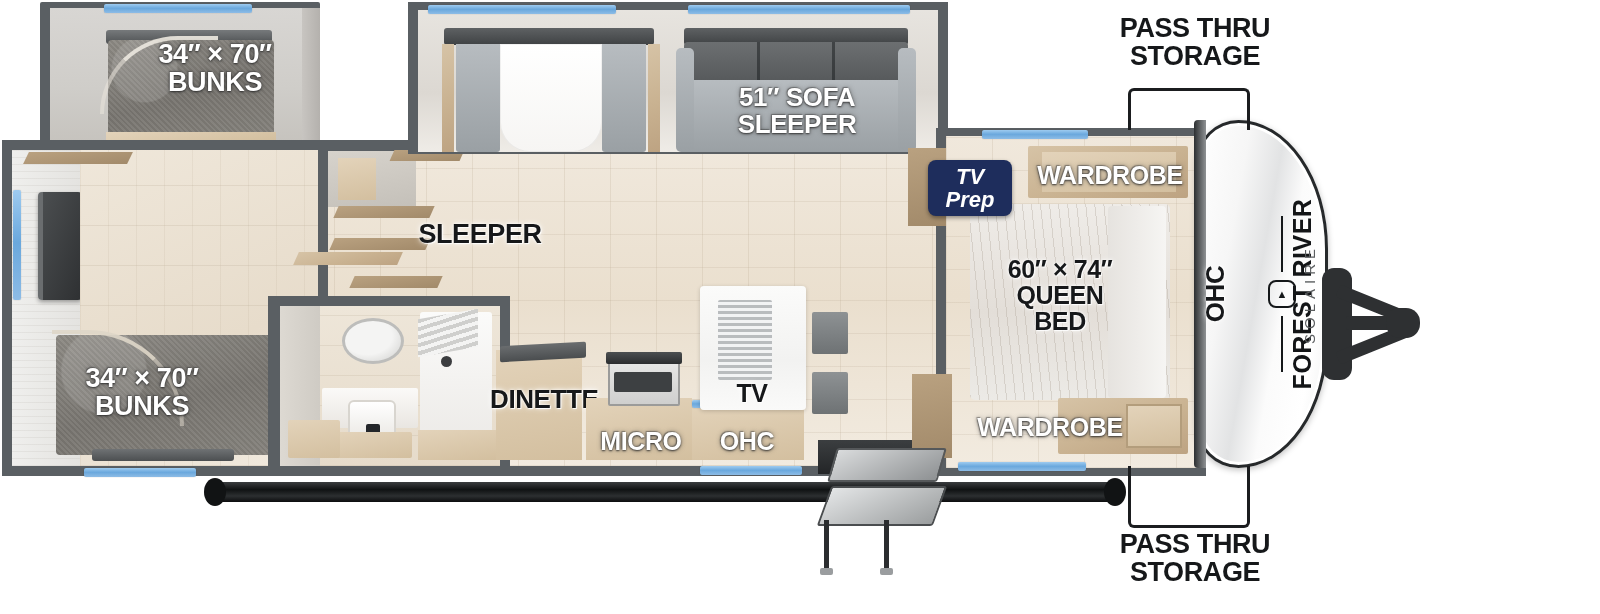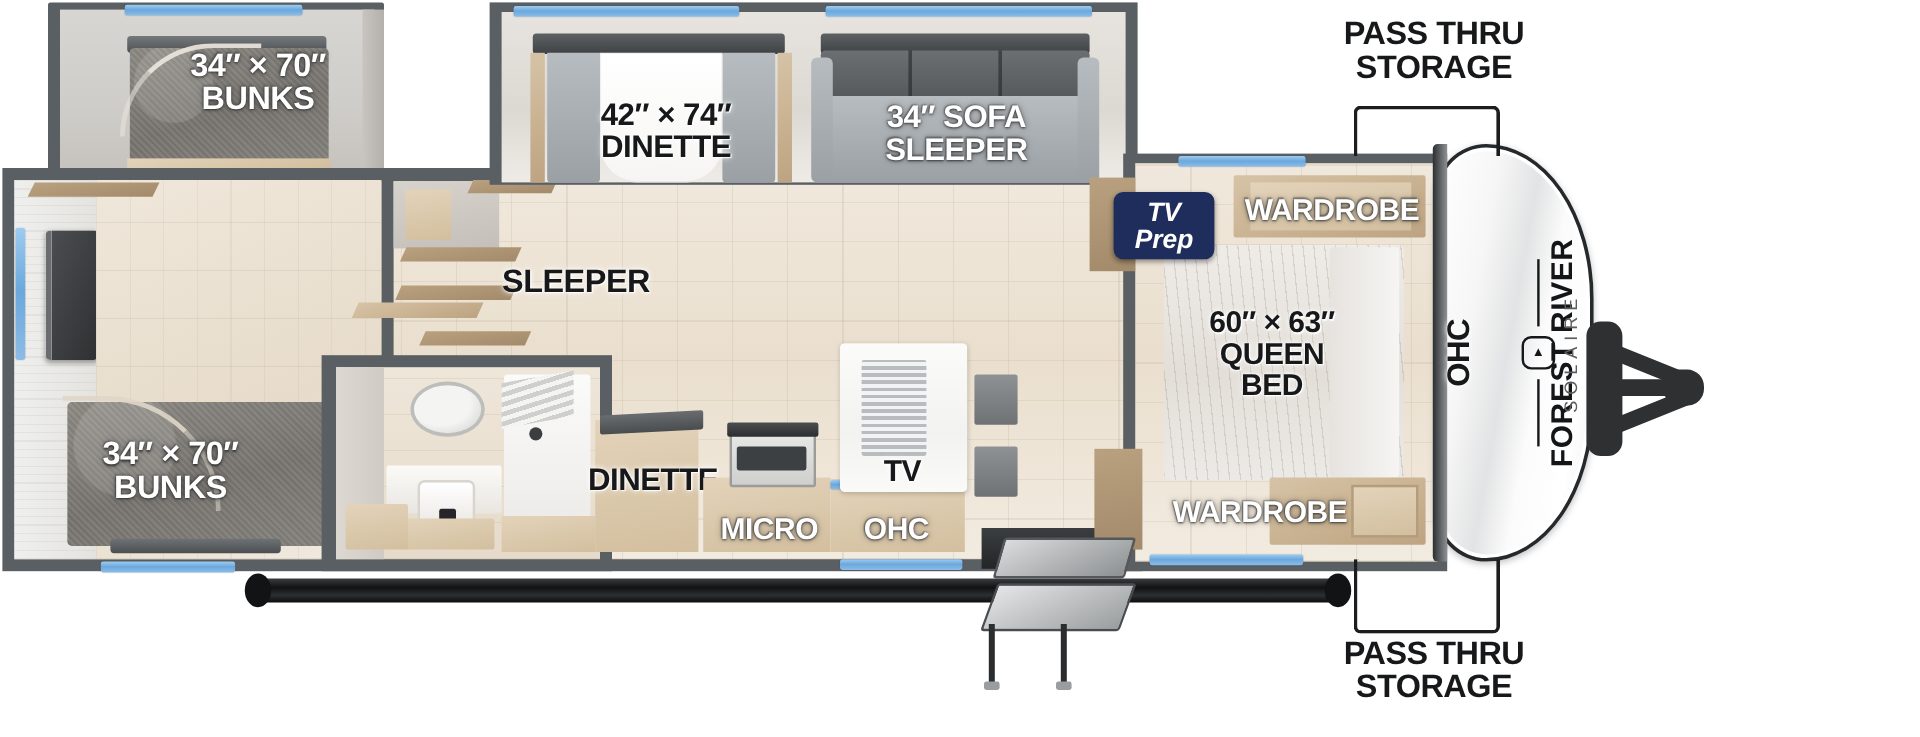--- a/index.html
+++ b/index.html
@@ -146,31 +146,29 @@
   <div class="abs win" style="left:428px;top:5px;width:188px;height:9px;"></div>
   <div class="abs win" style="left:688px;top:5px;width:222px;height:9px;"></div>
 
   <div class="abs" style="left:444px;top:28px;width:210px;height:17px;background:linear-gradient(180deg,#5e6163,#3f4244);border-radius:3px;"></div>
   <div class="abs wood" style="left:442px;top:44px;width:12px;height:108px;"></div>
   <div class="abs wood" style="left:648px;top:44px;width:12px;height:108px;"></div>
   <div class="abs uph-m" style="left:456px;top:44px;width:44px;height:108px;border-radius:0 0 3px 3px;"></div>
   <div class="abs uph-m" style="left:602px;top:44px;width:44px;height:108px;border-radius:0 0 3px 3px;"></div>
   <div class="abs" style="left:500px;top:44px;width:102px;height:108px;background:linear-gradient(180deg,#ffffff,#f6f5f3);
               border-radius:0 0 30px 30px;box-shadow:inset 0 0 0 1px rgba(0,0,0,.05);"></div>
-  <div class="lab lab-dark" style="left:472px;top:82px;width:166px;font-size:26px;">42″ × 74″
-DINETTE</div>
 
   <div class="abs" style="left:684px;top:28px;width:224px;height:17px;background:linear-gradient(180deg,#5e6163,#3f4244);border-radius:3px;"></div>
   <div class="abs uph-d" style="left:684px;top:42px;width:224px;height:42px;border-radius:4px;"></div>
   <div class="abs" style="left:757px;top:42px;width:3px;height:42px;background:rgba(30,32,34,.55);"></div>
   <div class="abs" style="left:832px;top:42px;width:3px;height:42px;background:rgba(30,32,34,.55);"></div>
   <div class="abs uph-m" style="left:680px;top:80px;width:232px;height:72px;border-radius:0 0 6px 6px;"></div>
   <div class="abs uph-m" style="left:676px;top:48px;width:18px;height:104px;border-radius:5px;"></div>
   <div class="abs uph-m" style="left:898px;top:48px;width:18px;height:104px;border-radius:5px;"></div>
-  <div class="lab lab-white" style="left:700px;top:84px;width:194px;font-size:26px;">34″ SOFA
+  <div class="lab lab-white" style="left:700px;top:84px;width:194px;font-size:26px;">51″ SOFA
 SLEEPER</div>
 
   <div class="abs wall" style="left:268px;top:296px;width:242px;height:180px;"></div>
   <div class="abs floor-bath" style="left:280px;top:306px;width:220px;height:160px;"></div>
   <div class="abs" style="left:280px;top:306px;width:40px;height:160px;background:linear-gradient(90deg,#ddd9d2,#cfcbc4);"></div>
   <div class="abs" style="left:342px;top:318px;width:62px;height:46px;background:radial-gradient(ellipse at 40% 38%,#f4f4f3 0 52%,#cdcdcb 100%);
               border:3px solid #bdbdbb;border-radius:50%;"></div>
   <div class="abs" style="left:420px;top:312px;width:72px;height:134px;background:linear-gradient(180deg,#fbfbfa,#eceae7);border-radius:3px;"></div>
   <div class="abs" style="left:418px;top:314px;width:60px;height:38px;
               background:repeating-linear-gradient(172deg,#cfcfcd 0 4px,#f4f4f3 4px 8px);transform:skewY(-10deg);"></div>
@@ -215,21 +213,21 @@
   <div class="abs floor-main" style="left:946px;top:136px;width:252px;height:332px;"></div>
   <div class="abs win" style="left:982px;top:130px;width:106px;height:9px;"></div>
   <div class="abs win" style="left:958px;top:462px;width:128px;height:9px;"></div>
 
   <div class="abs wood" style="left:1028px;top:146px;width:160px;height:52px;border-radius:2px;"></div>
   <div class="abs wood-l" style="left:1042px;top:152px;width:134px;height:40px;"></div>
   <div class="lab lab-white" style="left:1026px;top:162px;width:168px;font-size:25px;">WARDROBE</div>
 
   <div class="abs mattress" style="left:970px;top:204px;width:200px;height:196px;"></div>
   <div class="abs" style="left:1108px;top:206px;width:58px;height:192px;background:linear-gradient(90deg,#e6e3df,#f6f5f3);border-radius:4px;"></div>
-  <div class="lab lab-dark" style="left:972px;top:256px;width:176px;font-size:25px;">60″ × 63″
+  <div class="lab lab-dark" style="left:972px;top:256px;width:176px;font-size:25px;">60″ × 74″
 QUEEN
 BED</div>
 
   <div class="abs wood" style="left:1058px;top:398px;width:130px;height:56px;border-radius:2px;"></div>
   <div class="abs wood-l" style="left:1126px;top:404px;width:56px;height:44px;border:2px solid #b39d7c;"></div>
   <div class="lab lab-white" style="left:966px;top:414px;width:168px;font-size:25px;">WARDROBE</div>
 
   <div class="abs wood-d" style="left:912px;top:374px;width:40px;height:84px;"></div>
   <div class="abs wood-d" style="left:908px;top:148px;width:38px;height:78px;"></div>
 

